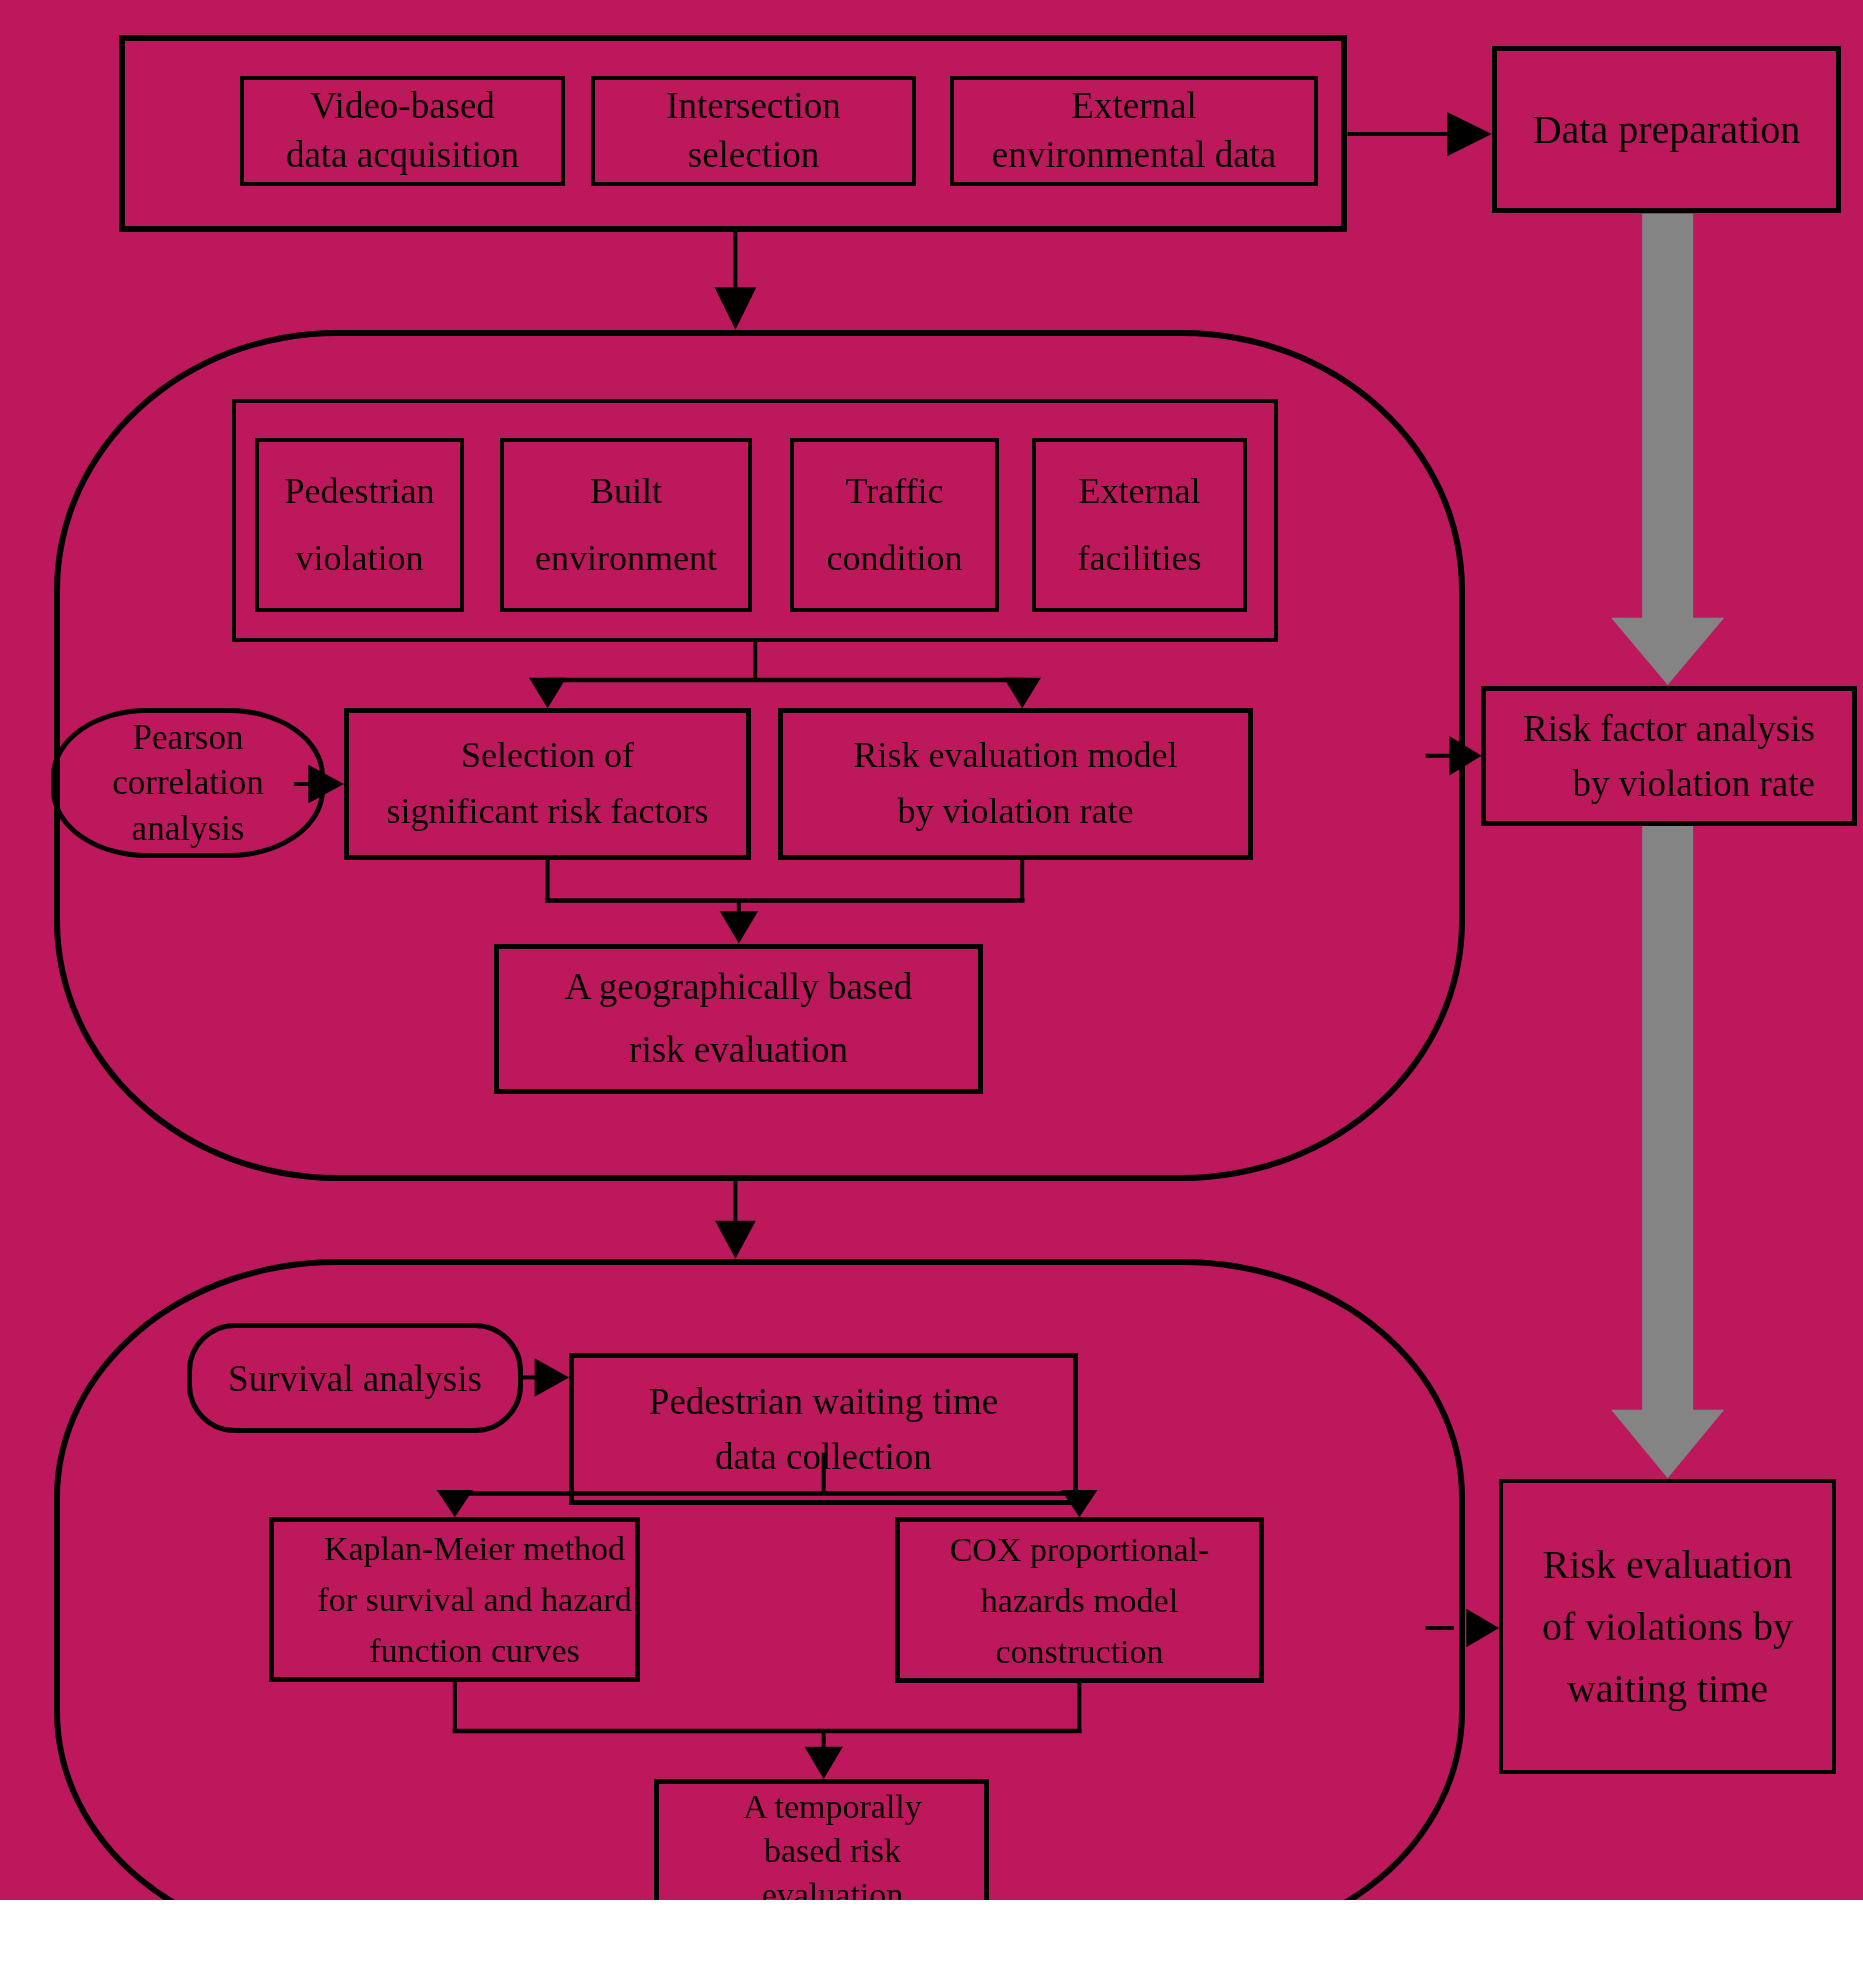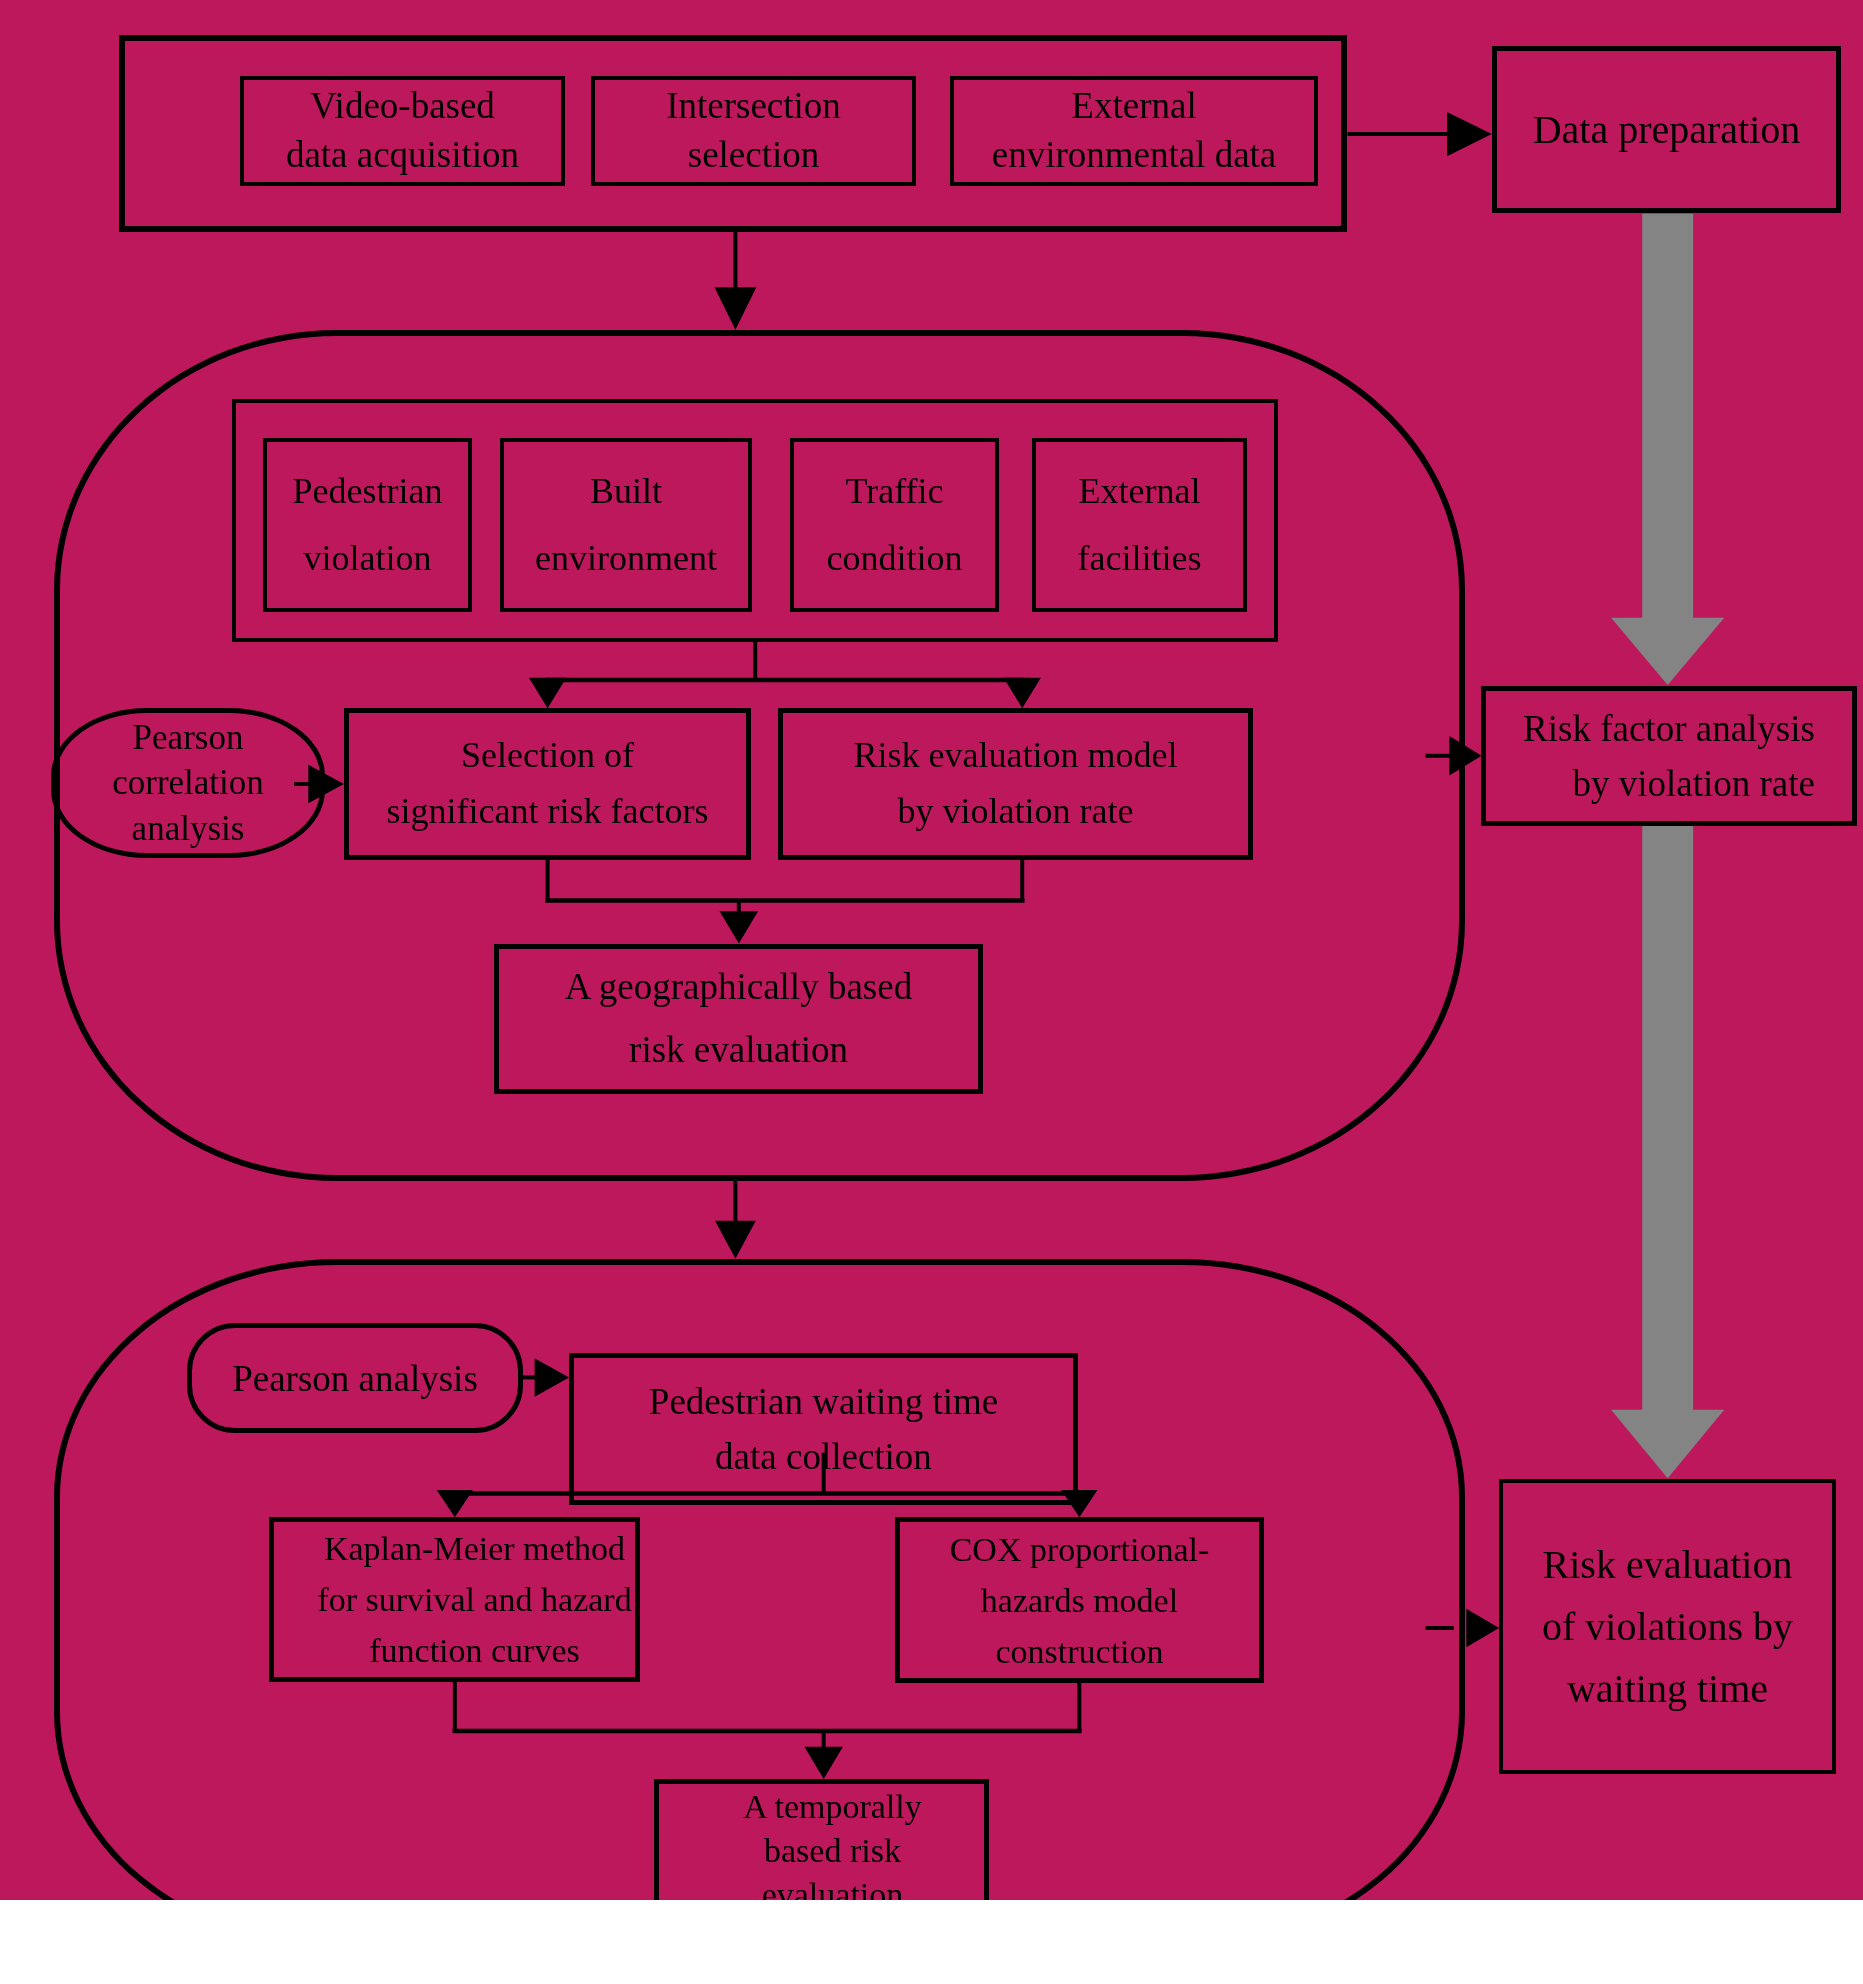--- a/index.html
+++ b/index.html
@@ -22,21 +22,21 @@
   
   #top-group{left:119px;top:35px;width:1228px;height:197px;border-width:6.8px;}
   #box-video{left:240px;top:76px;width:325px;height:110px;border-width:4.5px;font-size:37px;line-height:1.32;}
   #box-intersection{left:591px;top:76px;width:325px;height:110px;border-width:4.5px;font-size:37px;line-height:1.32;}
   #box-external{left:950px;top:76px;width:368px;height:110px;border-width:4.5px;font-size:37px;line-height:1.32;}
   #box-dataprep{left:1492px;top:46px;width:349px;height:167px;border-width:5.7px;font-size:40px;}
 
   
   #container-mid{left:54px;top:330px;width:1411px;height:851px;border-width:6.8px;border-radius:283px/260px;}
   #inner-factors{left:232px;top:399px;width:1046px;height:243px;border-width:4.5px;}
-  #box-pedestrian{left:263px;top:438px;width:209px;height:174px;border-width:4.5px;font-size:36px;line-height:1.85;text-align:center;}
+  #box-pedestrian{left:255px;top:438px;width:209px;height:174px;border-width:4.5px;font-size:36px;line-height:1.85;text-align:center;}
   #box-built{left:500px;top:438px;width:252px;height:174px;border-width:4.5px;font-size:36px;line-height:1.85;}
   #box-traffic{left:790px;top:438px;width:209px;height:174px;border-width:4.5px;font-size:36px;line-height:1.85;}
   #box-crosswalk{left:1032px;top:438px;width:215px;height:174px;border-width:4.5px;font-size:36px;line-height:1.85;}
   #ellipse-pearson{left:51px;top:708px;width:274px;height:150px;border-radius:96px/68px;font-size:35px;line-height:1.3;}
   #box-selection{left:344px;top:708px;width:407px;height:152px;font-size:36px;line-height:1.55;}
   #box-riskmodel{left:778px;top:708px;width:475px;height:152px;font-size:36px;line-height:1.55;}
   #box-geographic{left:494px;top:944px;width:489px;height:150px;font-size:37px;line-height:1.7;}
 
   
   #box-riskfactor{left:1481px;top:686px;width:376px;height:140px;font-size:37px;line-height:1.5;text-align:right;}
@@ -185,21 +185,21 @@
 by violation rate</span>
   </div>
   <div class="node" id="box-riskeval">
     <span class="label">Risk evaluation
 of violations by
 waiting time</span>
   </div>
 
   <div class="node" id="container-bottom"></div>
   <div class="node" id="stadium-survival">
-    <span class="label">Pearson analysis</span>
+    <span class="label">Survival analysis</span>
   </div>
   <div class="node" id="box-waiting">
     <span class="label">Pedestrian waiting time
 data collection</span>
   </div>
   <div class="node" id="box-kaplan">
     <span class="label">Kaplan-Meier method
 for survival and hazard
 function curves</span>
   </div>

